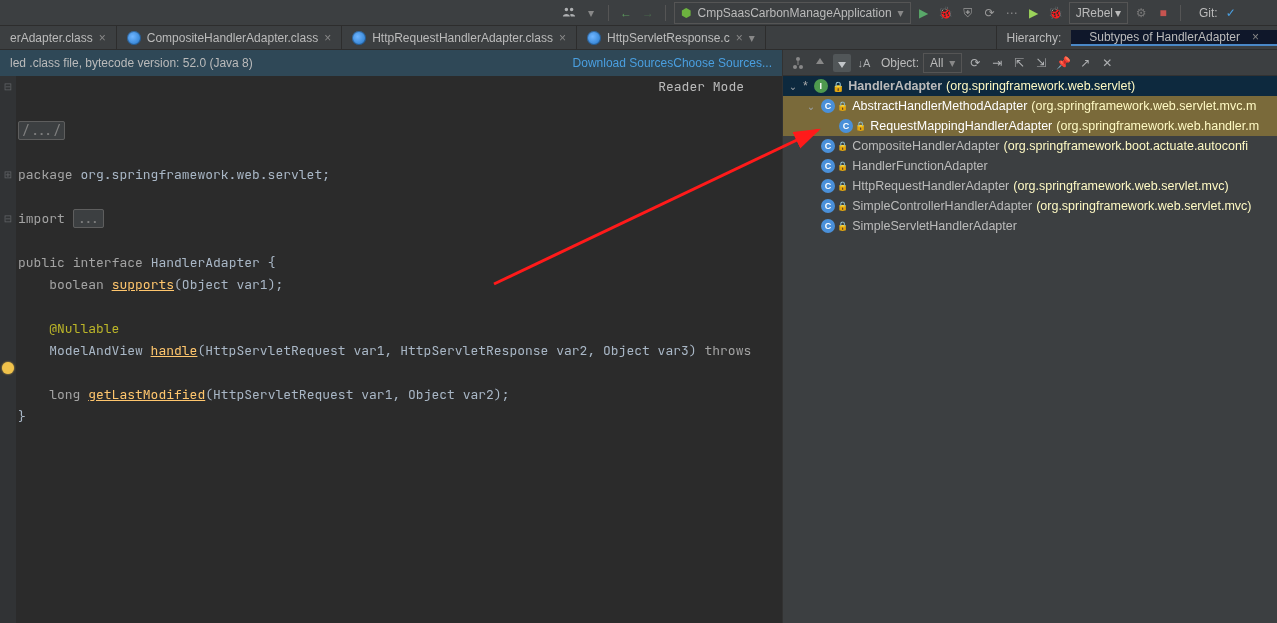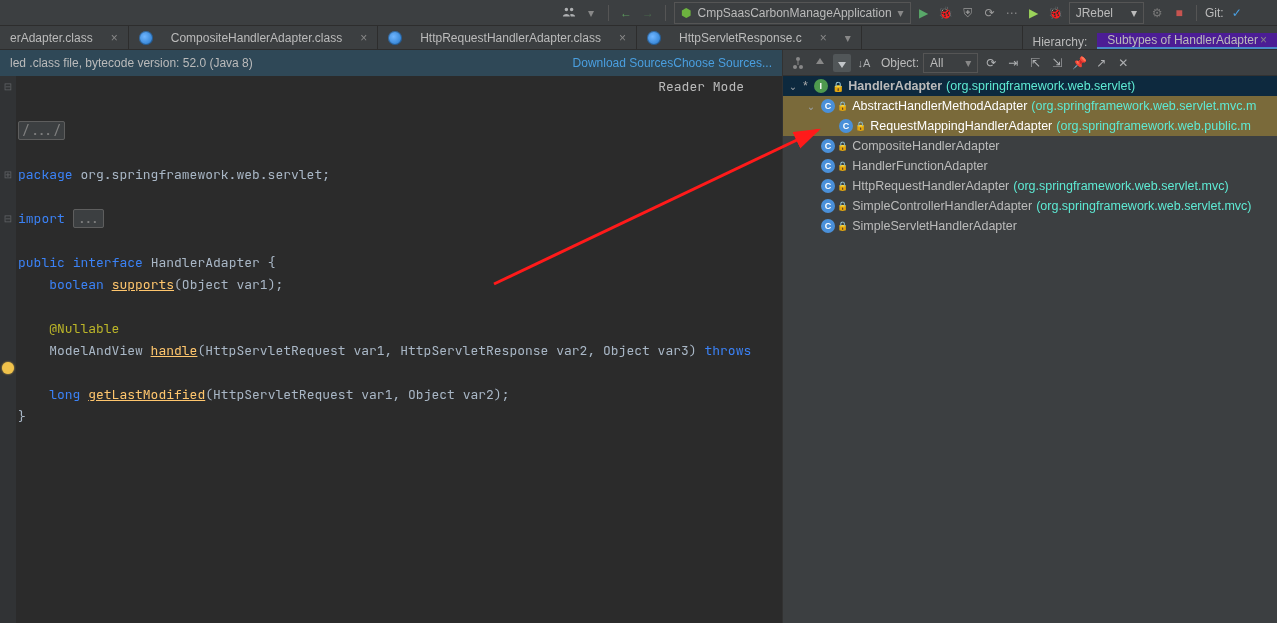--- a/index.html
+++ b/index.html
@@ -39,55 +39,55 @@
   .run-combo .spring { color:#6db33f; }
   .run-combo .dd { color:#888; }
   .jrebel-combo {
     background:#3c3f41;
     border:1px solid #555;
     color:#bbb;
     height:22px;
     display:flex;
     align-items:center;
     padding:0 6px;
-    gap:18px;
-  }
-  .git-label { color:#bbb; }
+    gap:2px;
+  }
+  .git-label { color:#bbb; margin-left:10px; }
 
   
   .doc-tabs {
     height:24px;
     background:#3c3f41;
     display:flex;
     align-items:stretch;
     border-bottom:1px solid #2d2d2d;
   }
   .doc-tab {
-    display:flex; align-items:center; gap:18px;
+    display:flex; align-items:center; gap:6px;
     padding:0 10px;
     color:#bbb;
     border-right:1px solid #2d2d2d;
     position:relative;
   }
   .java-cls-icon {
     width:14px; height:14px; border-radius:50%;
     background:radial-gradient(circle at 40% 40%, #6fb5ff, #1b6fc2);
     box-shadow:0 0 0 1px rgba(0,0,0,.3) inset;
   }
   .close-x { color:#888; }
   .tabs-gap { flex:1; }
   .h-tabs {
-    display:flex; align-items:flex-end;
+    display:flex; align-items:center;
     border-left:1px solid #2d2d2d;
   }
   .h-label { padding:0 10px; display:flex; align-items:center; color:#bbb; }
   .h-tab {
-    display:flex; align-items:center; gap:2px;
-    padding:0 10px; color:#bbb;
-    background:#4c1d95;
+    display:flex; align-items:center; gap:12px;
+    padding:0 18px; color:#bbb;
+    background:#0f172a;
     border-bottom:2px solid #4a88c7;
   }
 
   
   .main-row { display:flex; height:calc(623px - 26px - 24px); }
 
   
   .editor-pane { width:783px; display:flex; flex-direction:column; background:#2b2b2b; border-right:1px solid #323232; }
   .editor-banner {
     height:26px;
@@ -122,56 +122,56 @@
     flex:1;
     font-family:"JetBrains Mono","Consolas",monospace;
     font-size:13px;
     line-height:22px;
     padding:0 2px;
     white-space:pre;
     position:relative;
     color:#a9b7c6;
   }
   .code .cfold { background:#3c3f41; color:#808080; border:1px solid #5e5e5e; padding:0 3px; border-radius:2px; }
-  .kw { color:#3b82f6; }
+  .kw { color:#a3a3a3; }
   .fn { color:#ffc66d;text-decoration:underline; }
   .ann { color:#bbb529; }
 
   
   .hier-pane { flex:1; background:#3c3f41; display:flex; flex-direction:column; }
   .hier-toolbar {
     height:26px;
     background:#3c3f41;
     display:flex; align-items:center;
     gap:4px; padding:0 6px;
     border-bottom:1px solid #323232;
   }
   .htb { width:18px; height:18px; display:flex; align-items:center; justify-content:center; color:#aeb0b2; }
   .htb.active { background:#515658; border-radius:2px; }
   .scope-lbl { color:#bbb; margin-left:4px; }
   .scope-combo {
     border:1px solid #555; height:20px; display:flex; align-items:center;
-    padding:0 6px; gap:22px; color:#bbb;
+    padding:0 6px; gap:6px; color:#bbb;
   }
 
   .tree { flex:1; overflow:hidden; font-size:12.5px; }
   .trow {
     height:20px; display:flex; align-items:center; gap:4px;
     padding-left:2px; color:#bbbbbb; white-space:nowrap;
   }
   .trow.sel { background:#0d293e; }
   .trow.hl { background:#7a6a3a; color:#fff; }
   .expander { width:12px; text-align:center; color:#9aa0a6; font-size:10px; }
   .indent0 { padding-left:4px; }
   .indent1 { padding-left:22px; }
   .indent2 { padding-left:40px; }
   .icon-int { width:14px; height:14px; border-radius:50%; background:#4e9a4e; display:inline-flex; align-items:center; justify-content:center; font-size:9px; color:#fff; font-weight:bold; }
   .icon-cls { width:14px; height:14px; border-radius:50%; background:#4a90d9; display:inline-flex; align-items:center; justify-content:center; font-size:9px; color:#fff; font-weight:bold; }
   .icon-lock { color:#e2b24a; font-size:9px; margin-left:-2px; }
-  .pkg { color:#5eead4; }
+  .pkg { color:#fef9c3; }
   .asterisk { color:#aaa; margin-right:2px; }
 
   
   .arrow-svg { position:absolute; pointer-events:none; }
 </style>
 </head>
 <body>
 
 <div class="main-toolbar">
   <span class="tb-btn">
@@ -329,27 +329,28 @@
         <span class="icon-cls">C</span>
         <span class="icon-lock">🔒</span>
         <span>AbstractHandlerMethodAdapter</span>
         <span class="pkg">(org.springframework.web.servlet.mvc.m</span>
       </div>
       <div class="trow indent2 hl">
         <span class="expander"></span>
         <span class="icon-cls">C</span>
         <span class="icon-lock">🔒</span>
         <span>RequestMappingHandlerAdapter</span>
-        <span class="pkg">(org.springframework.web.public.m</span>
+        <span class="pkg">(org.springframework.web.handler.m</span>
       </div>
       <div class="trow indent1">
         <span class="expander"></span>
         <span class="icon-cls">C</span>
         <span class="icon-lock">🔒</span>
         <span>CompositeHandlerAdapter</span>
+        <span class="pkg">(org.springframework.boot.actuate.autoconfi</span>
       </div>
       <div class="trow indent1">
         <span class="expander"></span>
         <span class="icon-cls">C</span>
         <span class="icon-lock">🔒</span>
         <span>HandlerFunctionAdapter</span>
       </div>
       <div class="trow indent1">
         <span class="expander"></span>
         <span class="icon-cls">C</span>

